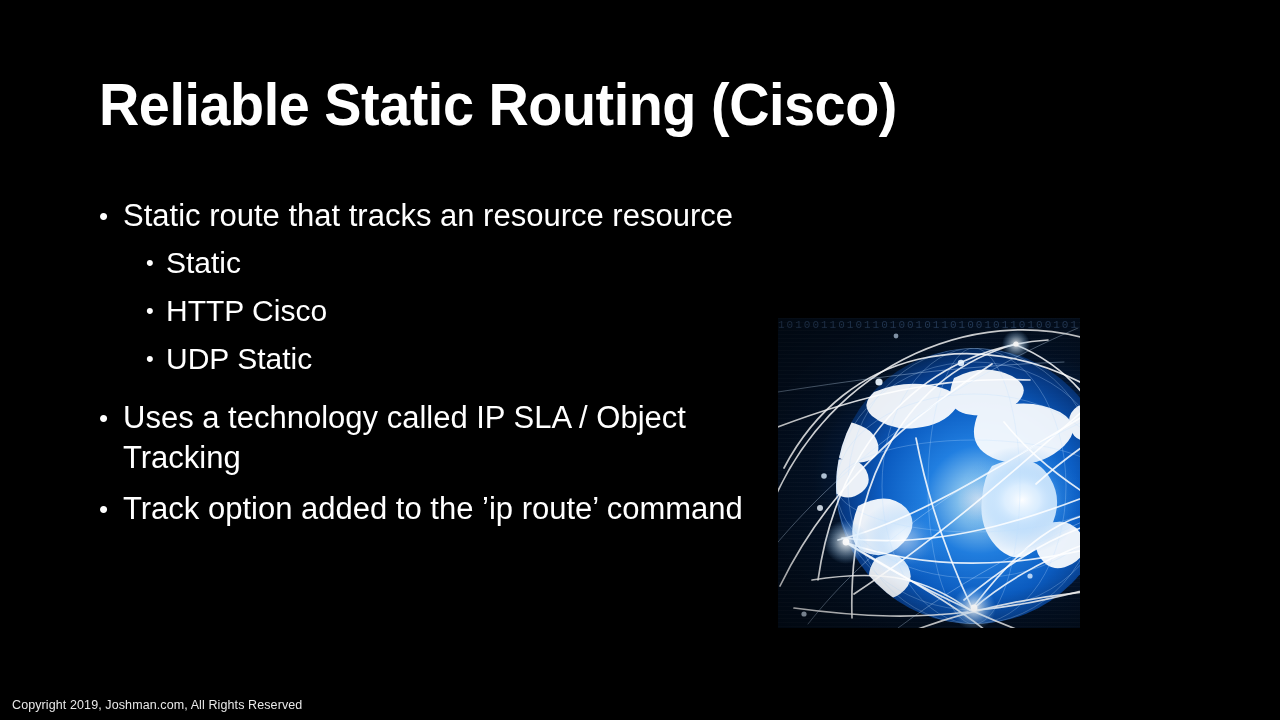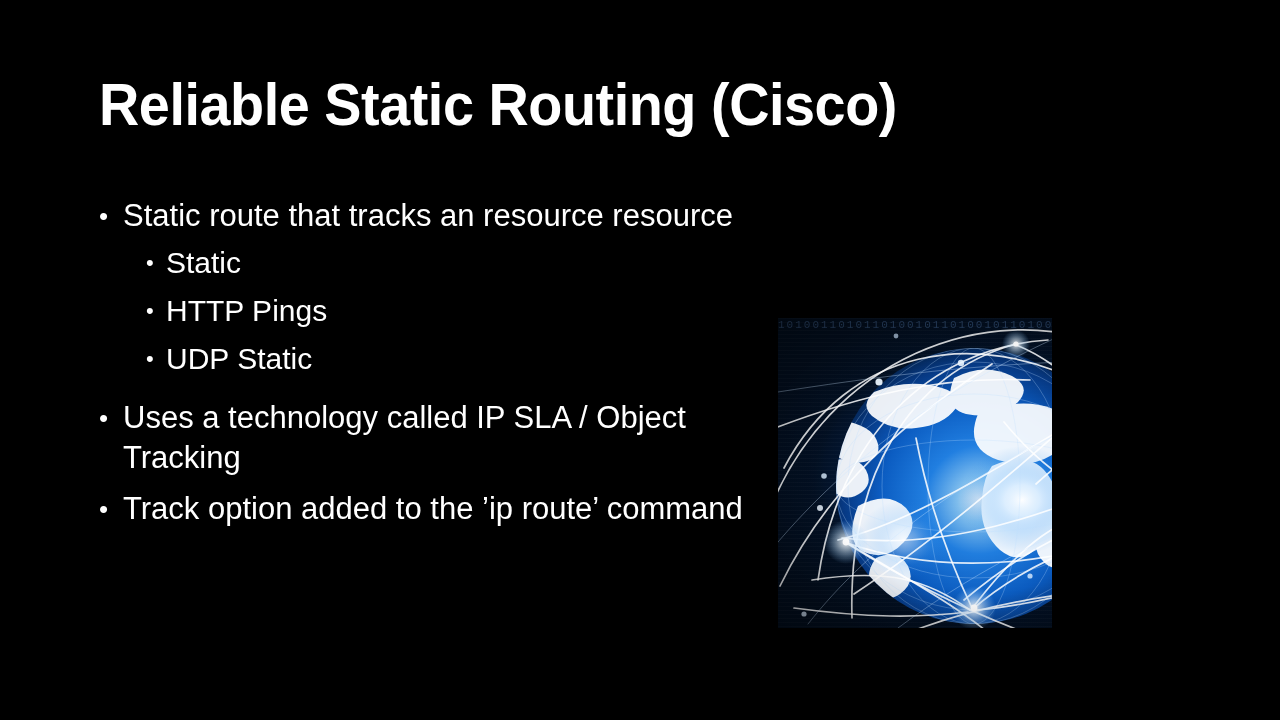--- a/index.html
+++ b/index.html
@@ -7,20 +7,21 @@
     padding: 0;
     background: #000000;
   }
   .slide {
     position: relative;
     width: 1052px;
     height: 720px;
     background: #000000;
     overflow: hidden;
     font-family: "Liberation Sans", sans-serif;
+    padding-left: 28px;
     -webkit-font-smoothing: antialiased;
   }
 
   
   .slide-title {
     position: absolute;
     left: 99px;
     top: 70px;
     width: 1000px;
     color: #ffffff;
@@ -166,21 +167,21 @@
       <span class="btext">Static route that tracks an resource resource</span>
     </div>
 
     <div class="sub-group">
       <div class="bullet-row bullet-l2">
         <span class="dot">•</span>
         <span class="btext">Static</span>
       </div>
       <div class="bullet-row bullet-l2">
         <span class="dot">•</span>
-        <span class="btext">HTTP Pings</span>
+        <span class="btext">HTTP Cisco</span>
       </div>
       <div class="bullet-row bullet-l2">
         <span class="dot">•</span>
         <span class="btext">UDP Static</span>
       </div>
     </div>
 
     <div class="spacer-sm"></div>
 
     <div class="bullet-row bullet-l1">
@@ -309,14 +310,15 @@
         <circle cx="26" cy="296" r="2.6" fill="#dceeff" opacity="0.75"></circle>
         <circle cx="252" cy="258" r="2.6" fill="#dceeff" opacity="0.8"></circle>
         <circle cx="398" cy="258" r="2.6" fill="#dceeff" opacity="0.75"></circle>
         <circle cx="118" cy="18" r="2.4" fill="#cfe6ff" opacity="0.7"></circle>
       </g>
     </svg>
 
     <div class="vignette"></div>
   </div>
 
+  <div class="footer">Copyright 2019, Joshman.com, All Rights Reserved</div>
 
 </div>
 
 </body></html>

